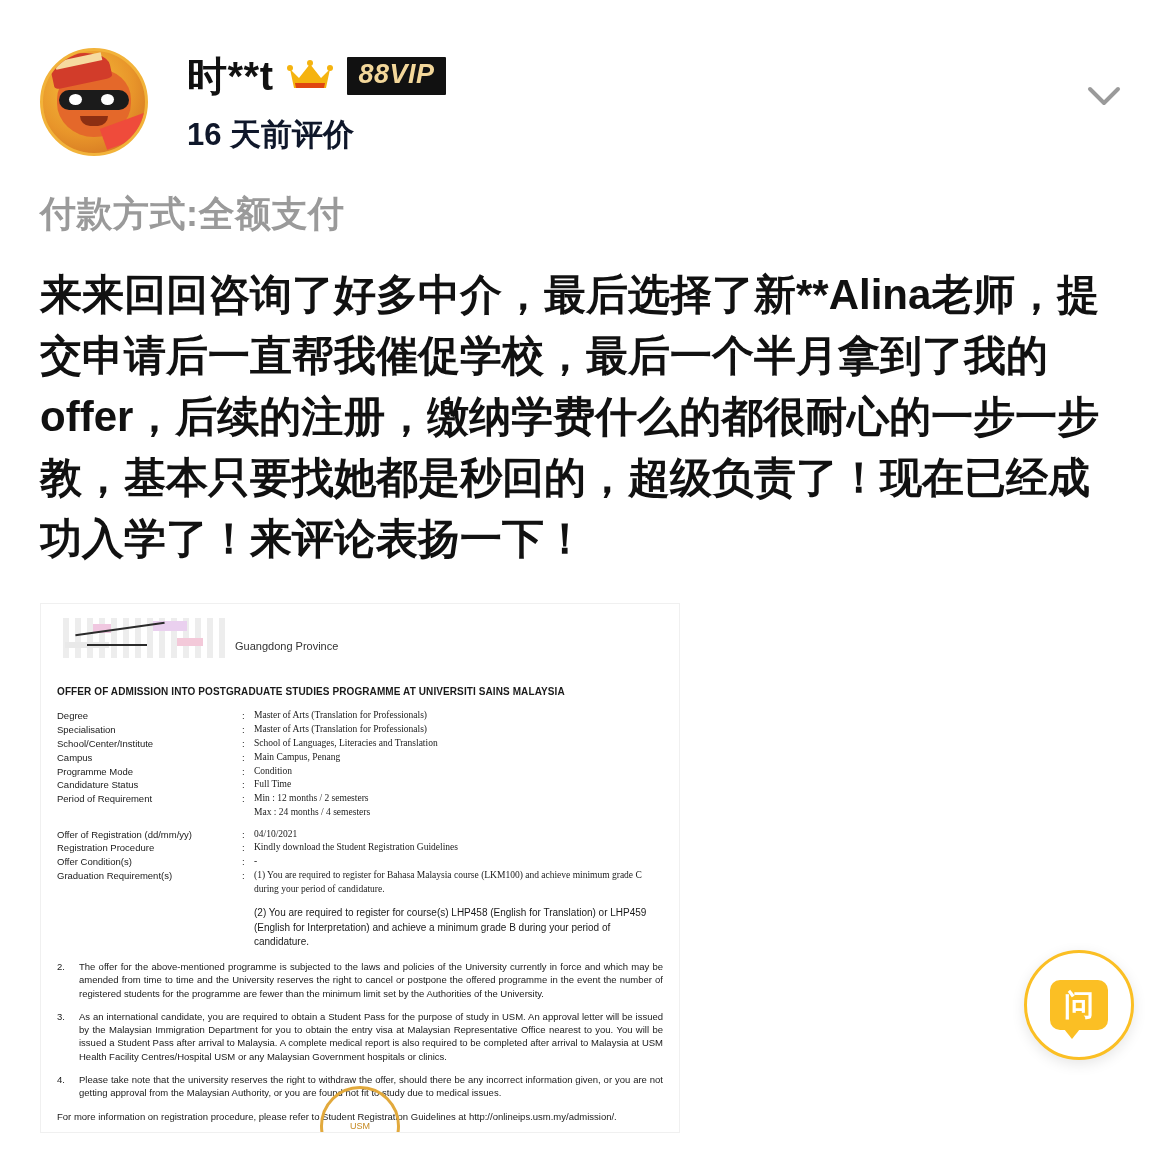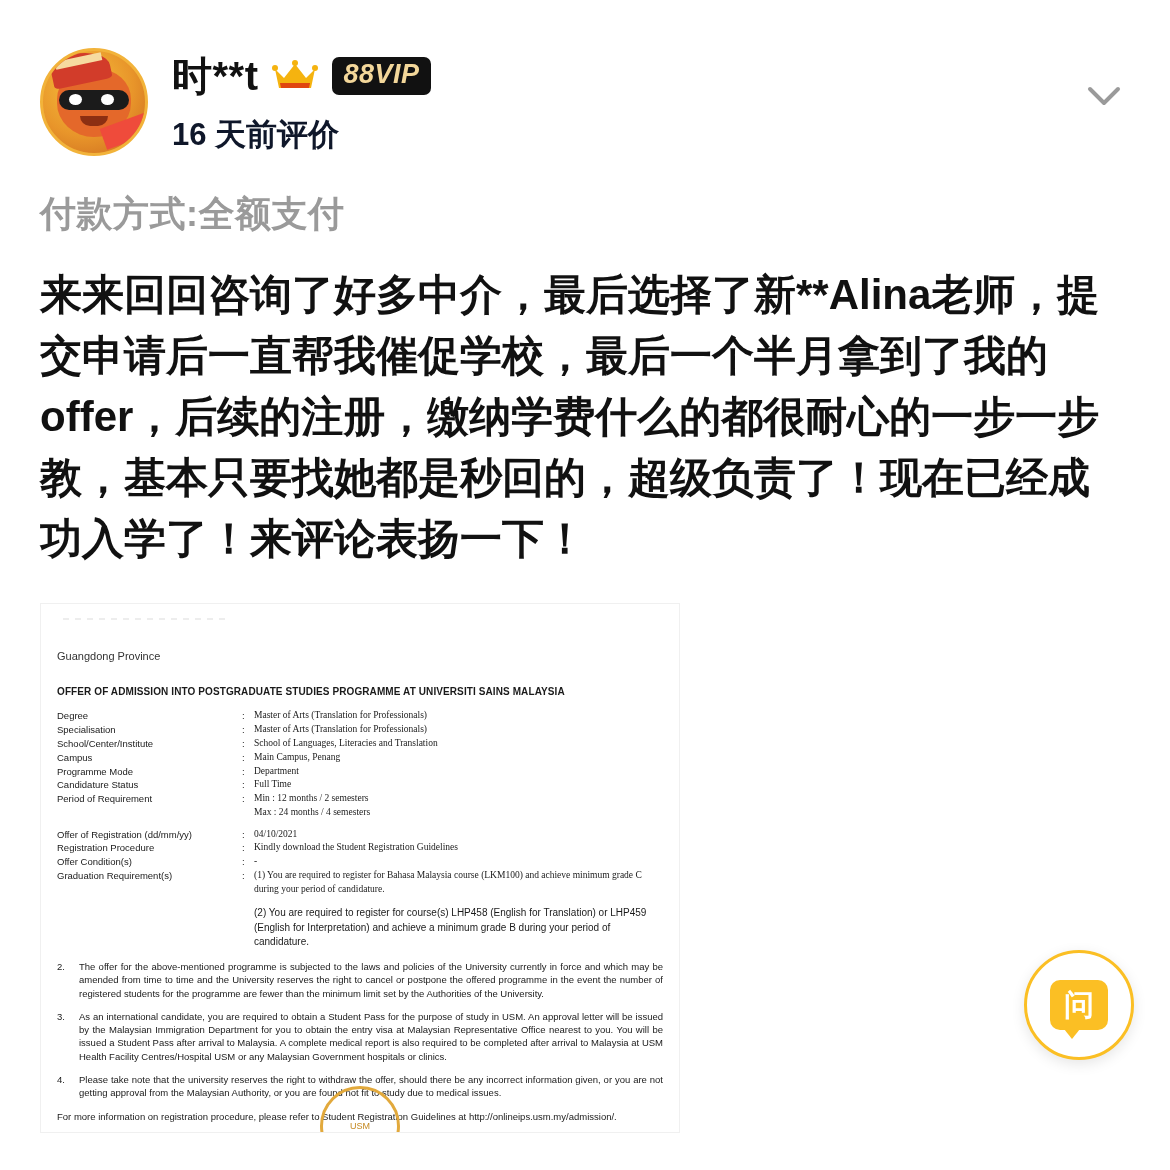--- a/index.html
+++ b/index.html
@@ -101,21 +101,21 @@
     position: absolute;
     right: -6%;
     bottom: 10%;
     width: 48%;
     height: 22%;
     background: #ef4b3b;
     transform: rotate(-20deg);
   }
 
   .user-block {
-    margin-left: 24px;
+    margin-left: 39px;
     padding-top: 6px;
     flex: 1 1 auto;
     min-width: 0;
   }
   .name-row {
     display: flex;
     align-items: center;
     gap: 14px;
   }
   .nickname {
@@ -134,21 +134,21 @@
   .crown-icon svg { display: block; }
   .vip-badge {
     display: inline-flex;
     align-items: center;
     justify-content: center;
     background: #111;
     color: #f3d79a;
     font-size: 27px;
     font-weight: bold;
     font-style: italic;
-    border-radius: 7px;
+    border-radius: 1px;
     padding: 2px 11px 4px 11px;
     letter-spacing: 0.5px;
     line-height: 1.15;
   }
   .review-time {
     margin-top: 16px;
     font-size: 31px;
     font-weight: bold;
     color: #0f172a;
   }
@@ -196,21 +196,20 @@
     padding: 14px 16px 0 16px;
     box-sizing: border-box;
     font-family: "Liberation Sans", sans-serif;
     color: #1a1a1a;
   }
   .doc-topbar {
     display: flex;
     align-items: flex-start;
     gap: 8px;
     height: 44px;
-    flex-direction: column;
   }
   .doc-logo {
     width: 170px;
     height: 40px;
     background:
       repeating-linear-gradient(90deg, #ffffff 0 6px, #ededed 6px 12px),
       #fafafa;
     position: relative;
     overflow: hidden;
   }
@@ -419,21 +418,21 @@
           <div class="v">School of Languages, Literacies and Translation</div>
         </div>
         <div class="doc-row">
           <div class="k">Campus</div>
           <div class="c">:</div>
           <div class="v">Main Campus, Penang</div>
         </div>
         <div class="doc-row">
           <div class="k">Programme Mode</div>
           <div class="c">:</div>
-          <div class="v">Department</div>
+          <div class="v">Condition</div>
         </div>
         <div class="doc-row">
           <div class="k">Candidature Status</div>
           <div class="c">:</div>
           <div class="v">Full Time</div>
         </div>
         <div class="doc-row">
           <div class="k">Period of Requirement</div>
           <div class="c">:</div>
           <div class="v">Min : 12 months / 2 semesters</div>

